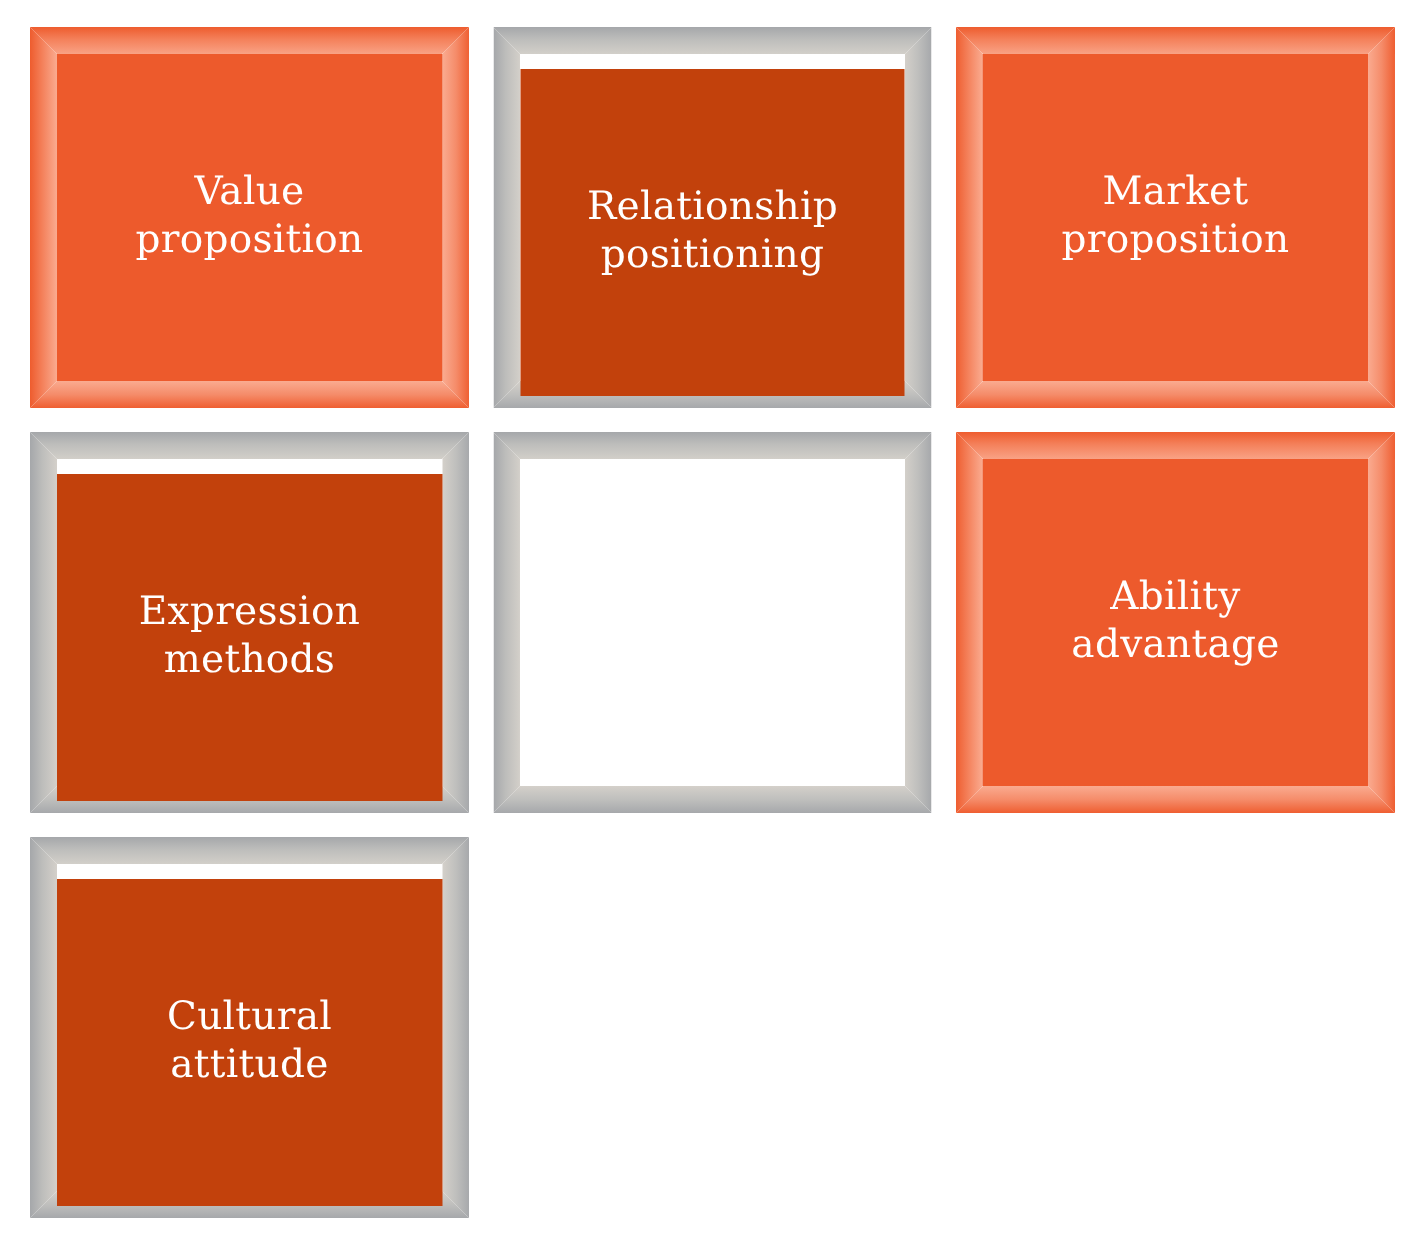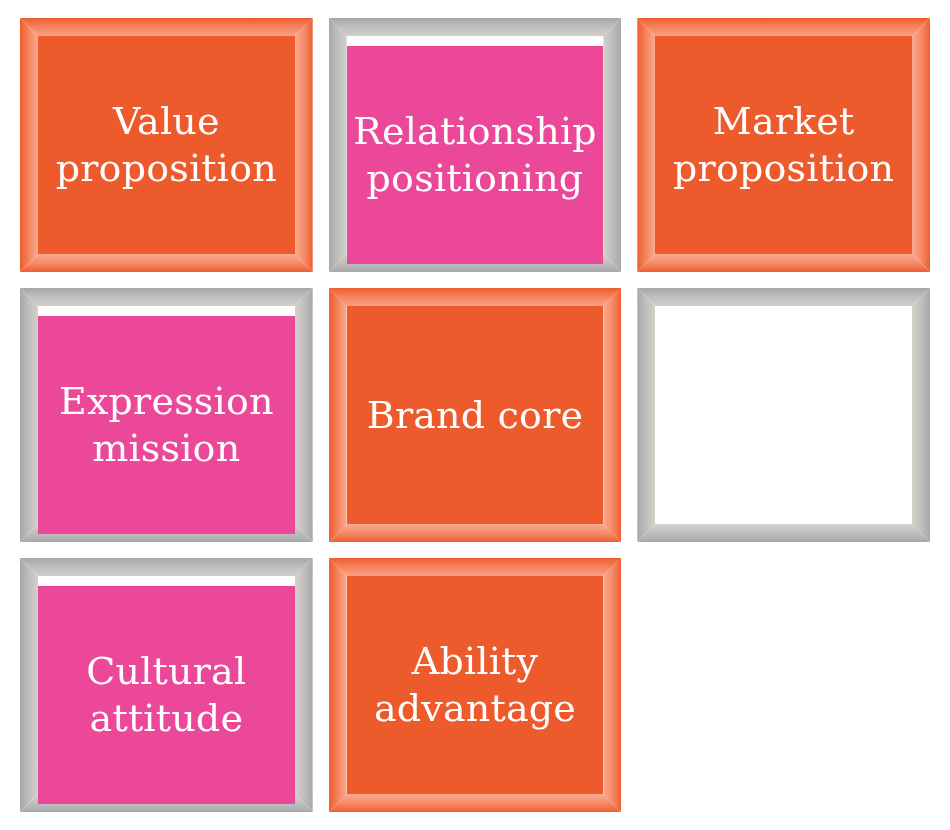--- a/index.html
+++ b/index.html
@@ -78,21 +78,21 @@
     width: 100%;
     height: 100%;
     display: flex;
     align-items: center;
     justify-content: center;
     text-align: center;
   }
 
   .tile .label {
     color: #ffffff;
-    font-size: 38px;
+    font-size: 26px;
     line-height: 1.23;
     letter-spacing: 0.2px;
     white-space: pre-line;
     text-align: center;
     padding: 0 6px;
   }
 
   
   .tile.orange .face            { background: #ED5A2C; }
   .tile.orange .frame .bv-t     { background: linear-gradient(to bottom, #F2apple, #F2apple); }
@@ -108,21 +108,21 @@
     background: linear-gradient(to right, #EE5C2E 0%, #F4805A 45%, #FAAB90 100%);
   }
   .tile.orange .frame .bv-r {
     background: linear-gradient(to left, #EF5E31 0%, #F58C6A 50%, #FAAB90 100%);
   }
   .tile.orange .frame .bv-b {
     background: linear-gradient(to top, #EF5E31 0%, #F58C6A 50%, #FAAB90 100%);
   }
 
   
-  .tile.gray .face { background: #ec4899; margin-top: 20px; }
+  .tile.gray .face { background: #c2410c; margin-top: 20px; }
   .tile.gray .frame .bv-t {
     background: linear-gradient(to bottom, #A5A7AA 0%, #BDBDBB 45%, #D2CFC9 100%);
   }
   .tile.gray .frame .bv-l {
     background: linear-gradient(to right, #A5A7AA 0%, #BDBDBB 45%, #D4D0CA 100%);
   }
   .tile.gray .frame .bv-r {
     background: linear-gradient(to left, #A6A8AB 0%, #BFBFBD 50%, #D4D0CA 100%);
   }
   .tile.gray .frame .bv-b {
@@ -171,59 +171,48 @@
     </div>
     <div class="tile gray">
       <div class="frame">
         <span class="bv-t"></span>
         <span class="bv-r"></span>
         <span class="bv-b"></span>
         <span class="bv-l"></span>
       </div>
       <div class="face">
         <div class="label">Expression
-mission</div>
+methods</div>
+      </div>
+    </div>
+    <div class="tile gray">
+      <div class="frame">
+        <span class="bv-t"></span>
+        <span class="bv-r"></span>
+        <span class="bv-b"></span>
+        <span class="bv-l"></span>
       </div>
     </div>
     <div class="tile orange">
       <div class="frame">
         <span class="bv-t"></span>
         <span class="bv-r"></span>
         <span class="bv-b"></span>
         <span class="bv-l"></span>
       </div>
       <div class="face">
-        <div class="label">Brand core</div>
-      </div>
-    </div>
-    <div class="tile gray">
-      <div class="frame">
-        <span class="bv-t"></span>
-        <span class="bv-r"></span>
-        <span class="bv-b"></span>
-        <span class="bv-l"></span>
+        <div class="label">Ability
+advantage</div>
       </div>
     </div>
     <div class="tile gray">
       <div class="frame">
         <span class="bv-t"></span>
         <span class="bv-r"></span>
         <span class="bv-b"></span>
         <span class="bv-l"></span>
       </div>
       <div class="face">
         <div class="label">Cultural
 attitude</div>
       </div>
     </div>
-    <div class="tile orange">
-      <div class="frame">
-        <span class="bv-t"></span>
-        <span class="bv-r"></span>
-        <span class="bv-b"></span>
-        <span class="bv-l"></span>
-      </div>
-      <div class="face">
-        <div class="label">Ability
-advantage</div>
-      </div>
-    </div>
   </div>
 
 </body></html>

